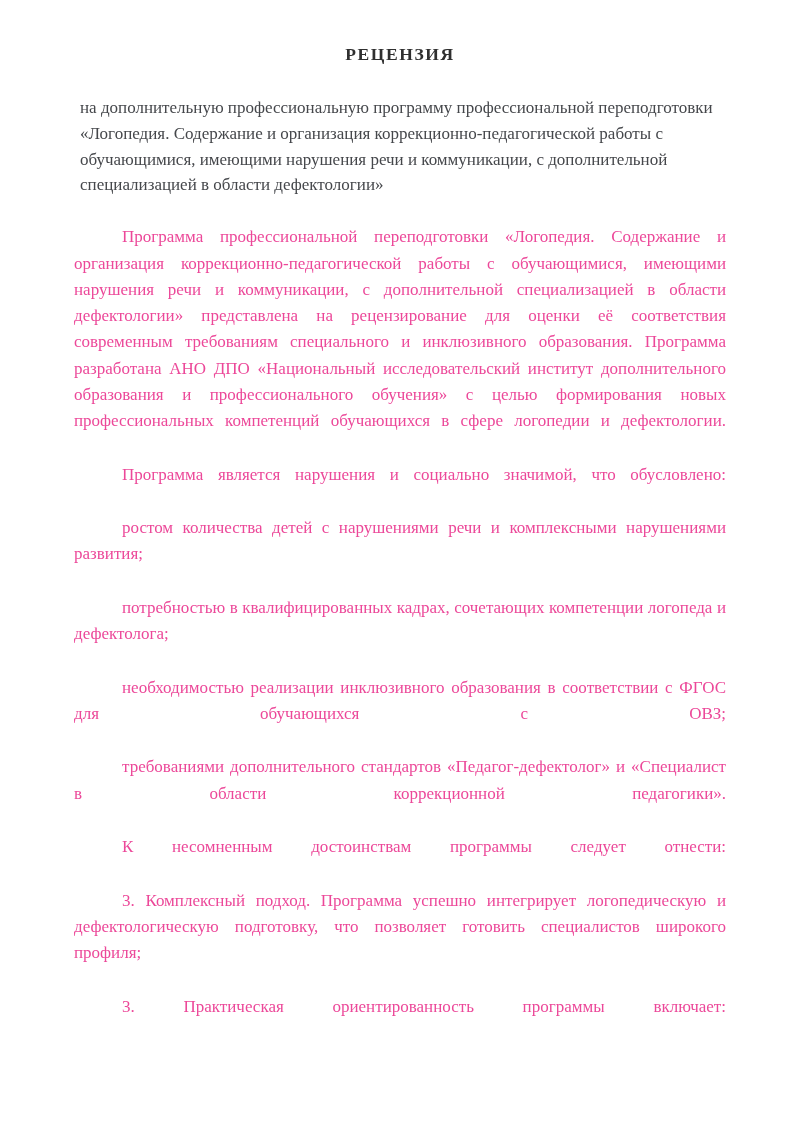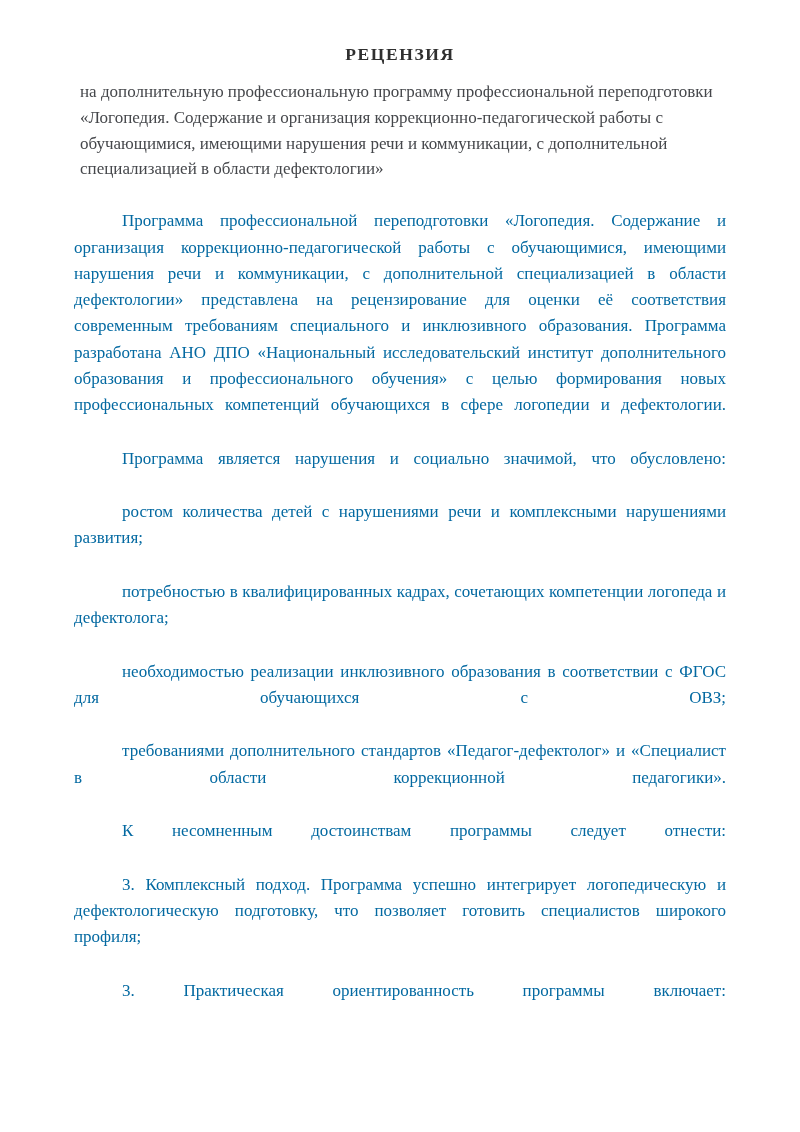--- a/index.html
+++ b/index.html
@@ -21,34 +21,34 @@
     box-sizing: border-box;
     padding: 36px 74px 0 74px;
     background: #ffffff;
   }
   .doc-title {
     text-align: center;
     font-size: 17.5px;
     font-weight: bold;
     letter-spacing: 1.6px;
     color: #2f2f2f;
-    margin: 8px 0 14px 0;
+    margin: 8px 0 30px 0;
   }
   .doc-subtitle {
     text-align: left;
     font-size: 17px;
     line-height: 1.52;
     color: #45474b;
     margin: 0 6px 26px 6px;
   }
   .body-text p {
     margin: 0 0 1px 0;
     font-size: 17px;
     line-height: 1.545;
-    color: #0369a1;
+    color: #ec4899;
     text-align: justify;
     text-justify: inter-word;
   }
   .body-text p.indent {
     text-indent: 48px;
   }
   
   .body-text p::after {
     content: "";
     display: inline-block;

